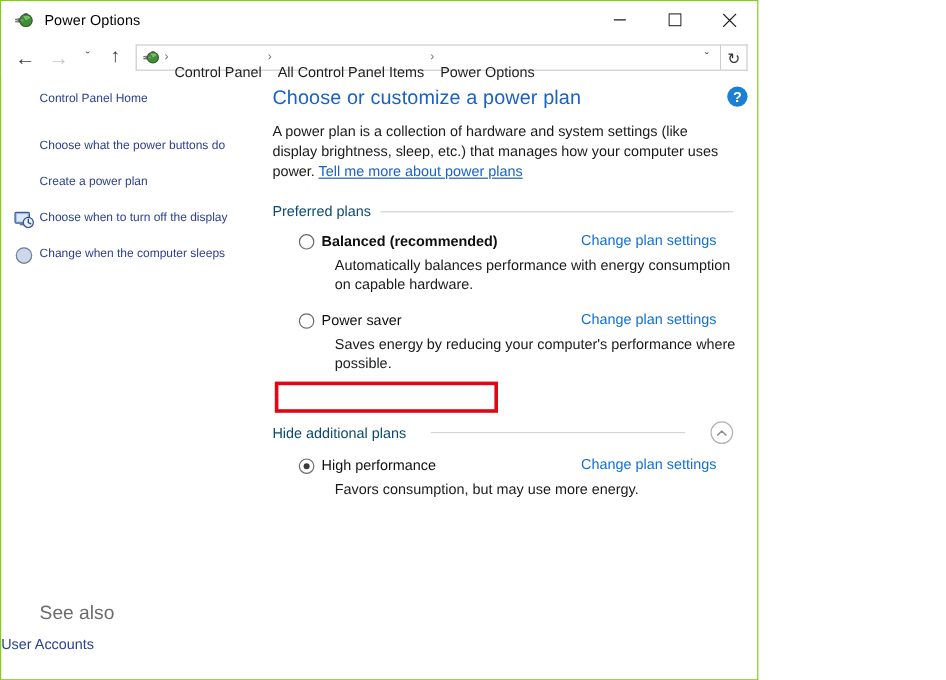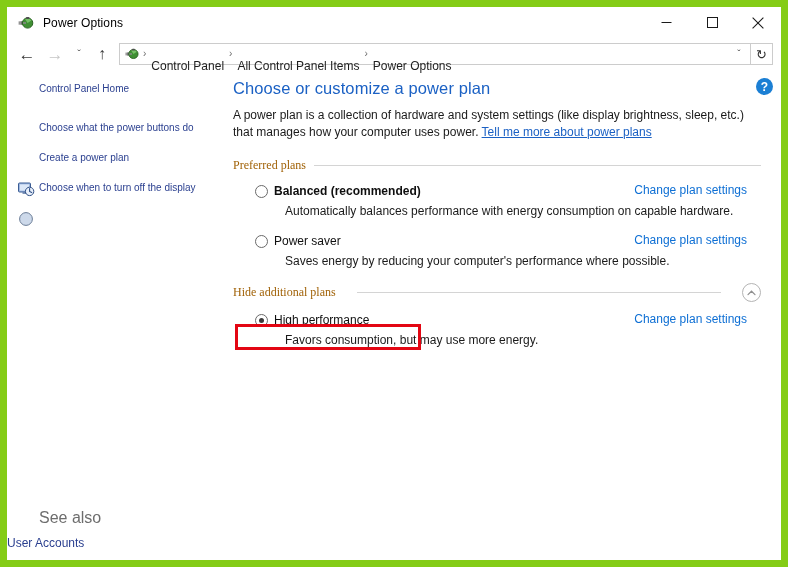--- a/index.html
+++ b/index.html
@@ -5,24 +5,24 @@
   html, body {
     margin: 0; padding: 0;
     background: #ffffff;
   }
   body {
     font-family: "Liberation Sans", sans-serif;
     -webkit-font-smoothing: antialiased;
   }
   #window {
     position: relative;
-    width: 788px;
+    width: 632px;
     height: 567px;
     box-sizing: border-box;
-    border: 7px solid #84cc16;
+    border: 1px solid #84cc16;
     background: #ffffff;
     overflow: hidden;
   }
 
   
   .titlebar {
     position: relative;
     height: 31px;
     background: #ffffff;
     display: flex;
@@ -219,24 +219,23 @@
 
   .section-head {
     display: flex;
     align-items: center;
     margin-top: 17px;
     margin-bottom: 10px;
     padding-right: 2px;
   }
   .section-head .label {
     font-size: 12px;
-    color: #a16207;
+    color: #0c4a6e;
     white-space: nowrap;
     padding-right: 8px;
-    font-family: Liberation Serif, serif;
   }
   .section-head .rule {
     flex: 1 1 auto;
     height: 1px;
     background: #d4d4d4;
   }
   .collapse-btn {
     width: 19px; height: 19px;
     flex: 0 0 19px;
     margin-left: 8px;
@@ -436,20 +435,21 @@
 
       <div class="side-gap-sm"></div>
 
       <div class="side-link-row">
         <span class="side-ico">
           <svg width="18" height="18" viewBox="0 0 18 18">
             <circle cx="9" cy="9" r="6.4" fill="#cdd9ea" stroke="#6b7d97" stroke-width="1"></circle>
             <path d="M9 2.6 A6.4 6.4 0 0 0 9 15.4 A6.4 6.4 0 0 1 9 2.6 Z" fill="#2a3a52"></path>
           </svg>
         </span>
+        <span class="side-link">Change when the computer sleeps</span>
       </div>
 
       <div class="see-also-wrap">
         <div class="see-also-label">See also</div>
         <div class="see-also-link">User Accounts</div>
       </div>
     </div>
 
     <div class="main">
 
@@ -481,21 +481,21 @@
           <div class="plan-top">
             <span class="radio"></span>
             <span class="plan-name">Power saver</span>
           </div>
           <div class="plan-desc">Saves energy by reducing your computer's performance where possible.</div>
           <div class="change-link">Change plan settings</div>
         </div>
 
       </div>
 
-      <div class="section-head" style="margin-top:14px;gap:13px;">
+      <div class="section-head" style="margin-top:40px;gap:13px;">
         <span class="label">Hide additional plans</span>
         <span class="rule"></span>
         <span class="collapse-btn">
           <svg width="9" height="6" viewBox="0 0 9 6">
             <path d="M1 4.6 L4.5 1.2 L8 4.6" fill="none" stroke="#8f8f8f" stroke-width="1.2" stroke-linecap="round"></path>
           </svg>
         </span>
       </div>
 
       <div class="plan-indent">

